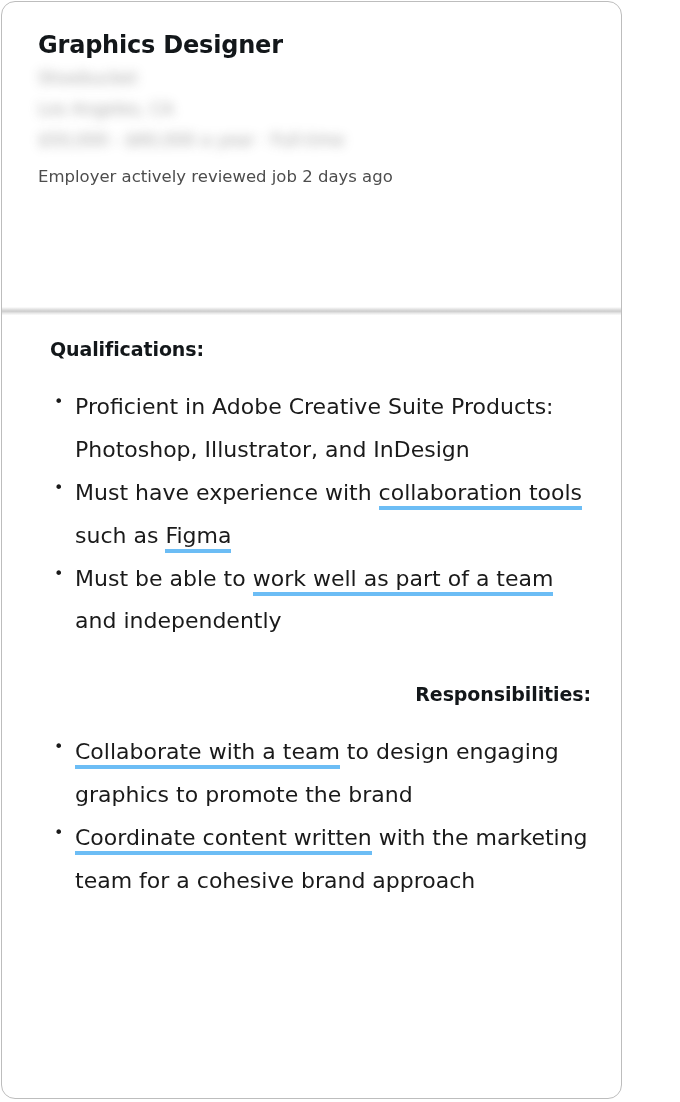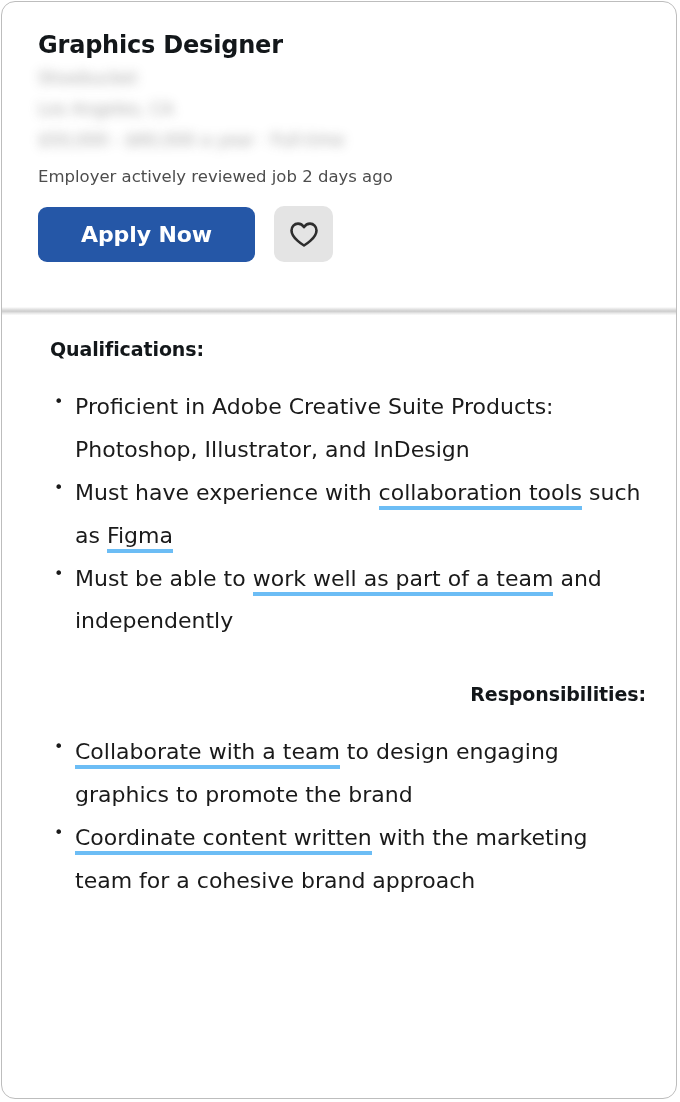--- a/index.html
+++ b/index.html
@@ -12,21 +12,21 @@
   }
   body {
     font-family: "DejaVu Sans", "Liberation Sans", sans-serif;
     -webkit-font-smoothing: antialiased;
   }
 
   .job-card {
     position: absolute;
     left: 1px;
     top: 1px;
-    width: 676px;
+    width: 621px;
     height: 1098px;
     box-sizing: border-box;
     background: #ffffff;
     border: 1px solid #bdbdbd;
     border-radius: 14px;
     overflow: hidden;
   }
 
   
   .header {
@@ -54,21 +54,21 @@
     opacity: 0.62;
     width: fit-content;
     white-space: nowrap;
   }
   .redacted.company { margin-top: 4px; }
   .redacted.salary { margin-bottom: 18px; }
 
   .meta-line {
     font-size: 16.5px;
     color: #4d4d4d;
-    margin: 0 0 20px 0;
+    margin: 0 0 8px 0;
     line-height: 1.2;
   }
 
   .actions {
     display: flex;
     align-items: center;
     gap: 19px;
   }
 
   .apply-btn {
@@ -178,31 +178,20 @@
     <h1 class="job-title">Graphics Designer</h1>
 
     <div class="redacted company">Shoebucket</div>
 
     <div class="redacted location">Los Angeles, CA</div>
 
     <div class="redacted salary">$50,000 - $60,000 a year  ·  Full-time</div>
 
     <p class="meta-line">Employer actively reviewed job 2 days ago</p>
 
-    <div class="actions">
-      <button class="apply-btn">Apply Now</button>
-
-      <button class="save-btn">
-        <span>
-          <svg width="30" height="27" viewBox="0 0 30 27" fill="none" xmlns="http://www.w3.org/2000/svg" aria-hidden="true">
-            <path d="M15 24.5 C15 24.5 2.5 17.2 2.5 9.4 C2.5 5.6 5.4 2.6 9.0 2.6 C11.5 2.6 13.7 4.0 15 6.2 C16.3 4.0 18.5 2.6 21.0 2.6 C24.6 2.6 27.5 5.6 27.5 9.4 C27.5 17.2 15 24.5 15 24.5 Z" stroke="#2d2d2d" stroke-width="2.6" stroke-linejoin="round" fill="none"></path>
-          </svg>
-        </span>
-      </button>
-    </div>
   </div>
 
   <div class="section-divider"></div>
 
   <div class="body-section">
     <div id="sections-root">
         <div class="section-heading">Qualifications:</div>
         <ul class="bullets">
           <li><span>Proficient in Adobe Creative Suite Products: Photoshop, Illustrator, and InDesign</span></li>
           <li><span>Must have experience with </span><span class="hl">collaboration tools</span><span> such as </span><span class="hl">Figma</span></li>

